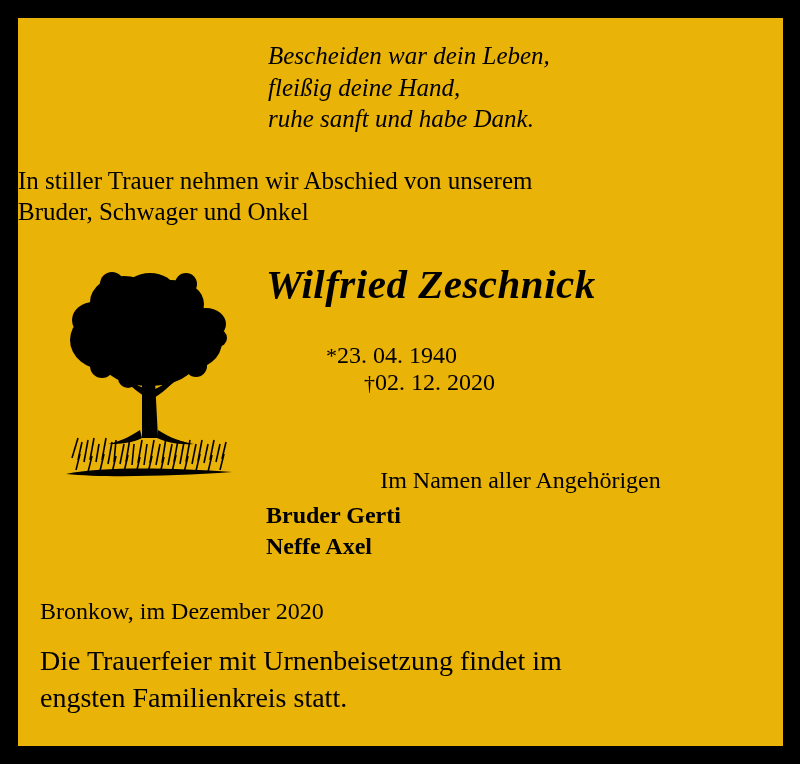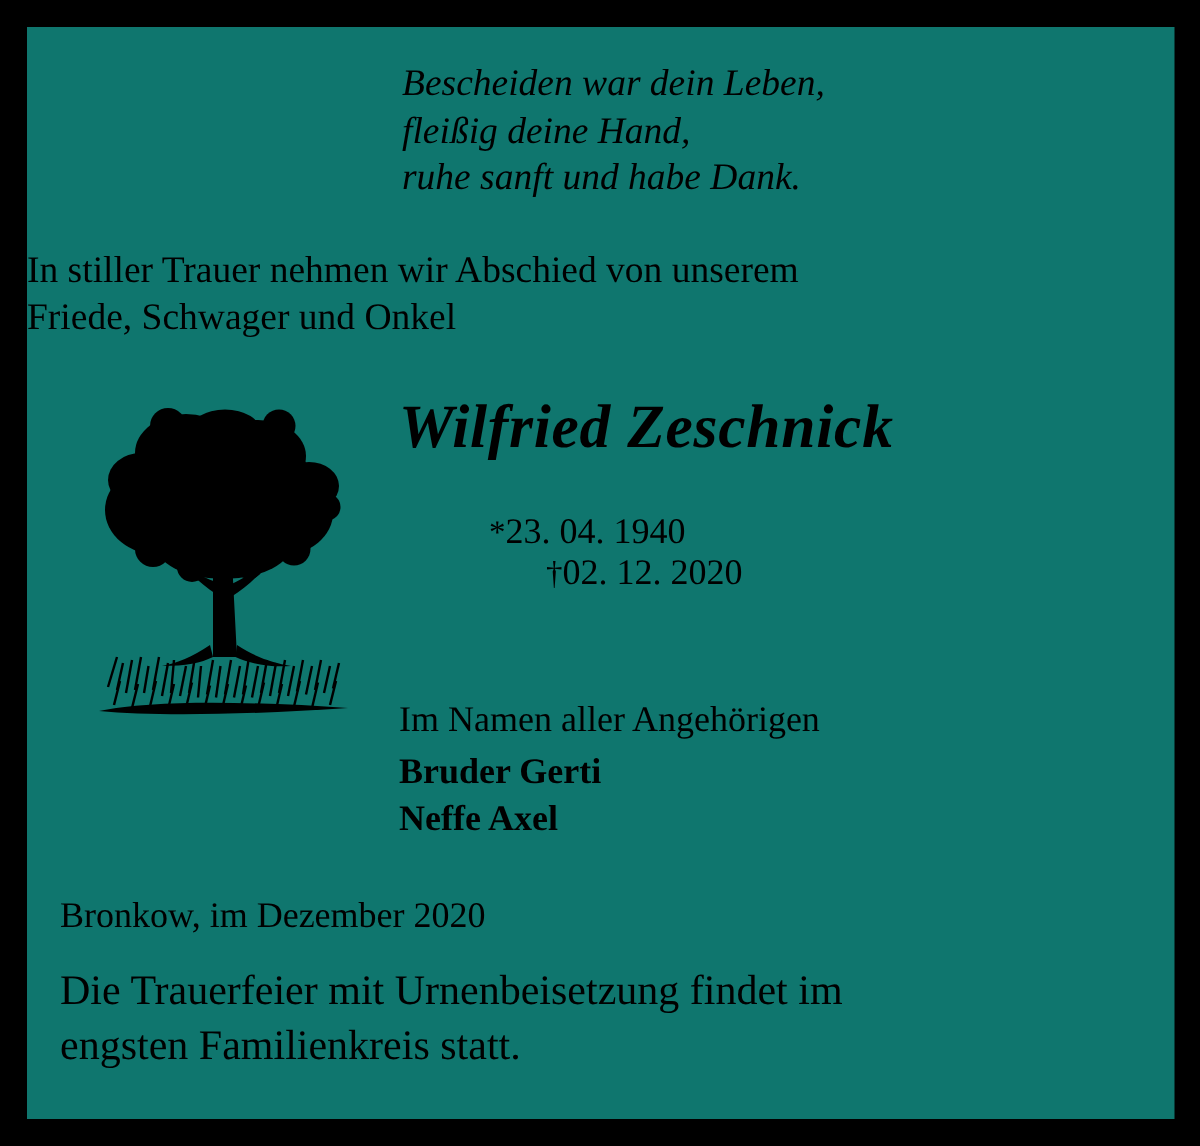--- a/index.html
+++ b/index.html
@@ -18,21 +18,21 @@
     box-sizing: border-box;
     width: 800px;
     height: 764px;
     background: #000000;
     padding: 18px 17px 18px 18px;
   }
   .inner {
     box-sizing: border-box;
     width: 100%;
     height: 100%;
-    background: #0f766e;
+    background: #eab308;
     position: relative;
     padding: 0;
   }
   .verse {
     text-align: left;
     font-style: italic;
     font-size: 25px;
     line-height: 1.26;
     padding-top: 22px;
     padding-left: 250px;
@@ -83,20 +83,21 @@
   }
   .dates .sym {
     font-size: 22px;
   }
   .gap {
     height: 42px;
   }
   .behalf {
     font-size: 24px;
     line-height: 1.3;
+    text-align: center;
   }
   .survivors {
     font-size: 24px;
     font-weight: bold;
     line-height: 1.3;
     margin-top: 4px;
   }
   .place {
     font-size: 24px;
     padding-left: 22px;
@@ -120,21 +121,21 @@
   <div class="inner">
 
     <div class="verse">
       <div>Bescheiden war dein Leben,</div>
       <div>fleißig deine Hand,</div>
       <div>ruhe sanft und habe Dank.</div>
     </div>
 
     <div class="intro">
       <div>In stiller Trauer nehmen wir Abschied von unserem</div>
-      <div>Friede, Schwager und Onkel</div>
+      <div>Bruder, Schwager und Onkel</div>
     </div>
 
     <div class="middle">
 
       <div class="tree-wrap">
         <svg width="190" height="240" viewBox="0 0 190 240" xmlns="http://www.w3.org/2000/svg">
           <g fill="#000000">
 
             <ellipse cx="92" cy="62" rx="62" ry="44"></ellipse>
             <ellipse cx="52" cy="78" rx="36" ry="30"></ellipse>

